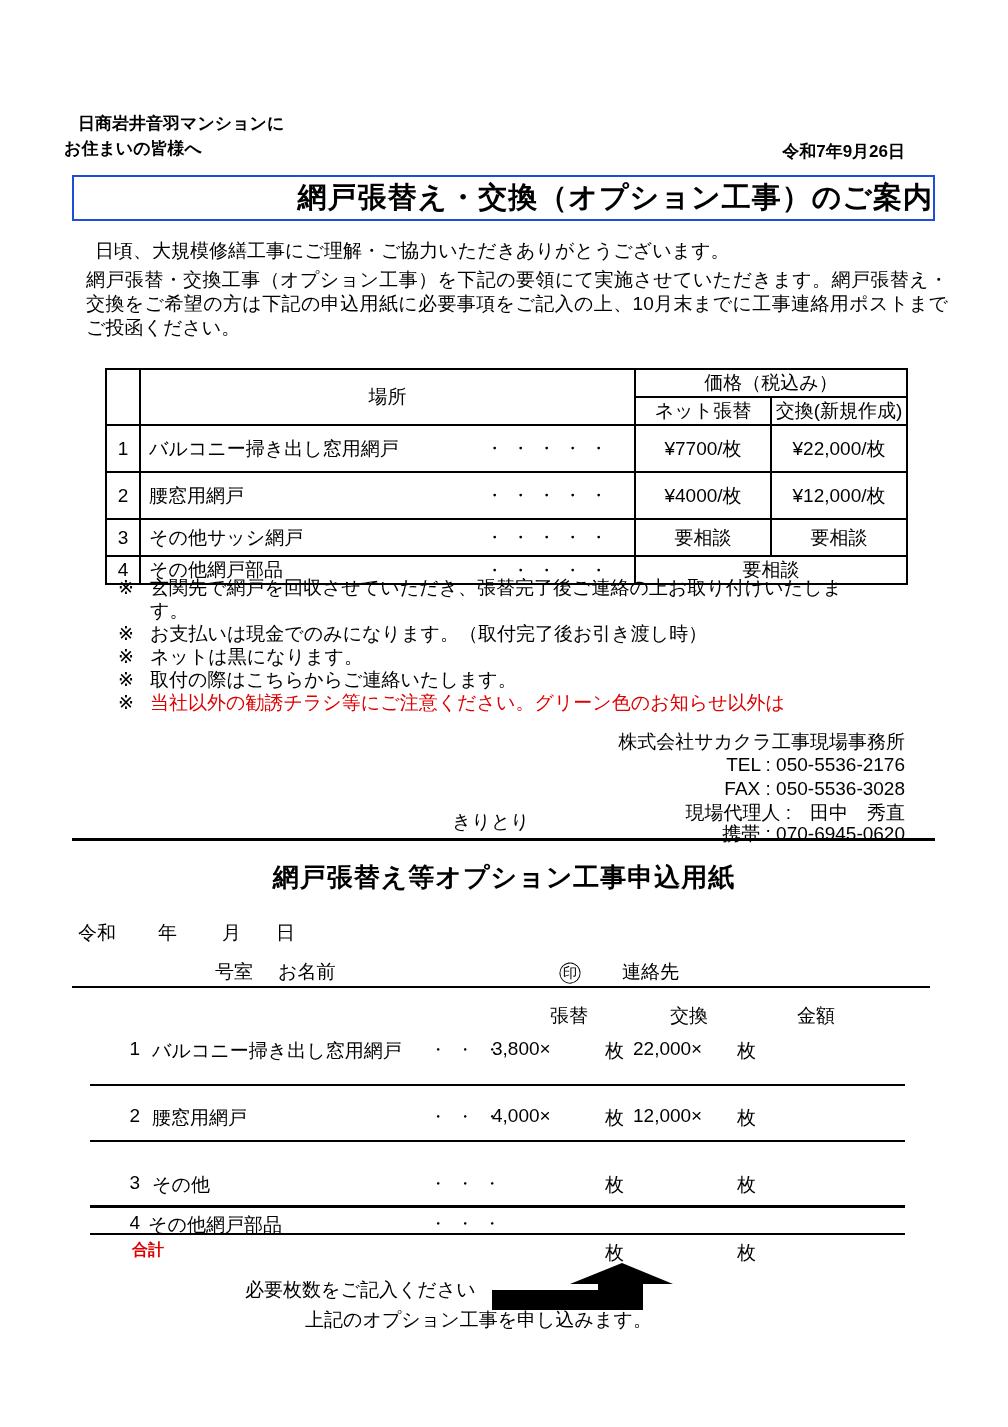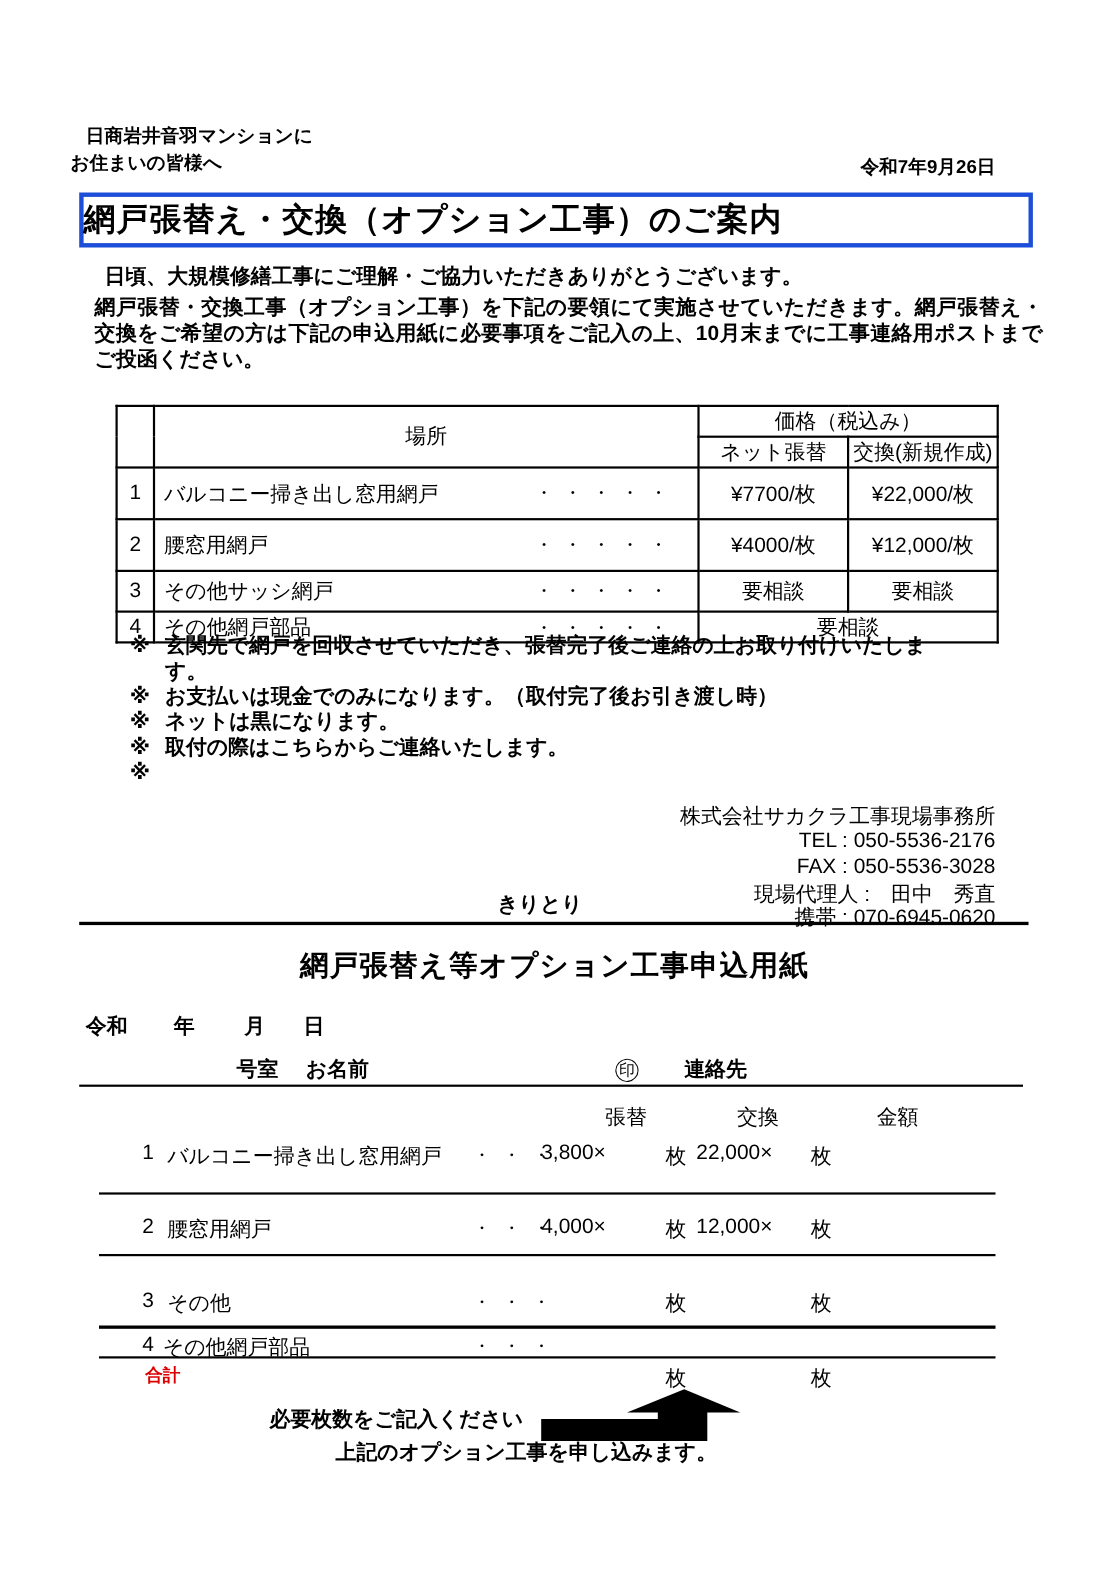--- a/index.html
+++ b/index.html
@@ -3,27 +3,27 @@
 <meta charset="utf-8">
 <style>
   html,body { margin:0; padding:0; }
   body {
     width:1008px; height:1427px; position:relative; background:#ffffff;
     font-family:"Liberation Sans","DejaVu Sans",sans-serif; color:#000;
     overflow:hidden;
   }
   .abs { position:absolute; }
   .t17 { font-size:17px; font-weight:600; }
-  .t19 { font-size:19px; font-weight:700; }
+  .t19 { font-size:19px; font-weight:400; }
   .red { color:#dd0000; }
 
   
   .doc-title-box {
     left:72px; top:175px; width:859px; height:42px;
-    border:4px solid #1d4ed8; display:flex; align-items:center; justify-content:flex-start;font-family:Liberation Serif, serif;
+    border:2px solid #1d4ed8; display:flex; align-items:center; justify-content:flex-end;font-family:Liberation Serif, serif;
   }
   .doc-title { font-size:29px; font-weight:bold; letter-spacing:1px; }
 
   .intro { left:86px; top:268px; width:862px; line-height:24px; text-align:justify; }
 
   
   table.price {
     position:absolute; left:105px; top:368px; width:803px;
     border-collapse:collapse; table-layout:fixed;
   }
@@ -148,20 +148,21 @@
     <span class="note-marker">※</span>
     <span class="note-text">ネットは黒になります。</span>
   </div>
   <div class="note-row">
     <span class="note-marker">※</span>
     <span class="note-text">取付の際はこちらからご連絡いたします。</span>
   </div>
   <div class="note-row">
     <span class="note-marker">※</span>
     <span class="note-text red">
+      <div>当社以外の勧誘チラシ等にご注意ください。グリーン色のお知らせ以外は</div>
     </span>
   </div>
 </div>
 
 <div class="abs contact-line" style="top:729px;">株式会社サカクラ工事現場事務所</div>
 <div class="abs contact-line" style="top:754px;">TEL : 050-5536-2176</div>
 <div class="abs contact-line" style="top:778px;">FAX : 050-5536-3028</div>
 <div class="abs contact-line" style="top:800px;">現場代理人 :　田中　秀直</div>
 <div class="abs contact-line" style="top:821px;">携帯 : 070-6945-0620</div>
 

